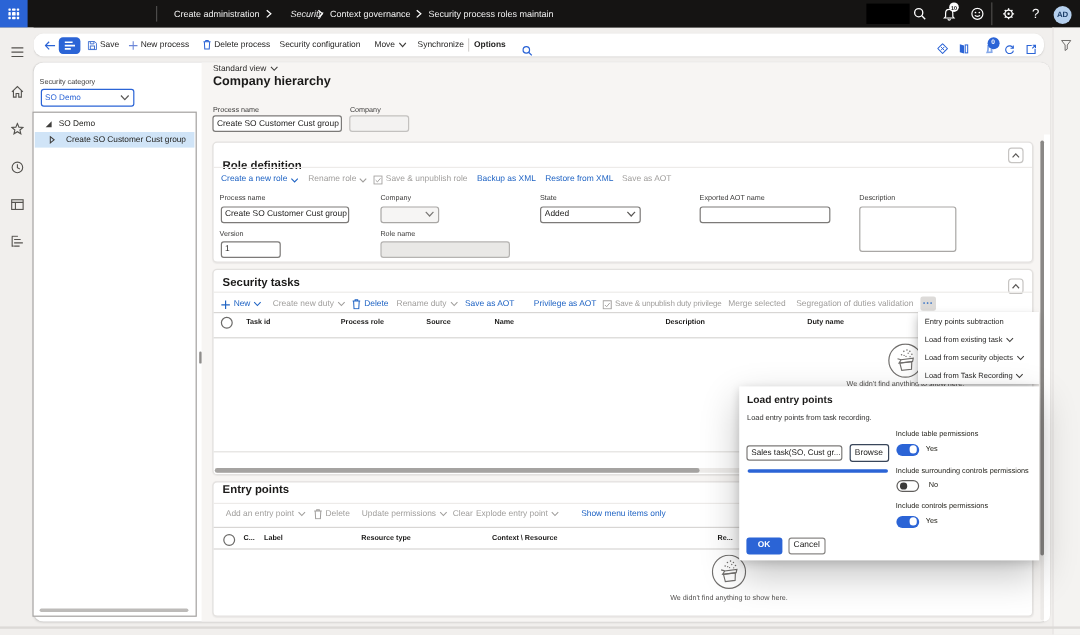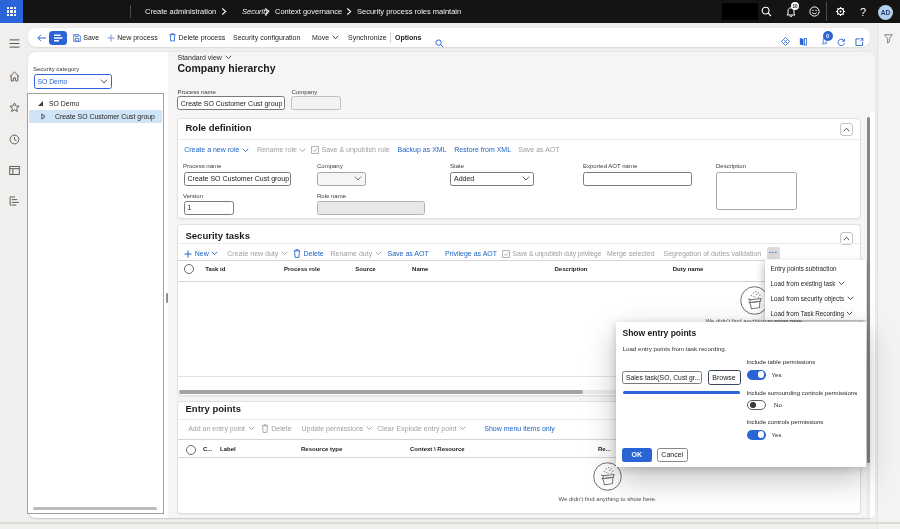--- a/index.html
+++ b/index.html
@@ -307,21 +307,21 @@
   </div>
   <div class="abs txt" style="left:149.5px;top:9.5px;font-size:10.5px;font-weight:bold;color:#1b1a19;">Company hierarchy</div>
   <div class="abs flabel txt" style="left:149.5px;top:36.5px;">Process name</div>
   <div class="abs inp" style="left:148.8px;top:44.2px;width:108.5px;height:14px;">
     <span class="txt">Create SO Customer Cust group</span>
   </div>
   <div class="abs flabel txt" style="left:263.6px;top:36.5px;">Company</div>
   <div class="abs inp dis" style="left:262.9px;top:44.2px;width:50.6px;height:14px;"></div>
 
   <div class="abs sect" style="left:148.5px;top:65.5px;width:684px;height:101.5px;">
-    <div class="abs stitle txt" style="left:8px;top:3px;">Role definition</div>
+    <div class="abs stitle txt" style="left:8px;top:14px;">Role definition</div>
     <div class="abs collbtn" style="right:7px;top:4px;">
       <svg width="7" height="5" viewBox="0 0 7 5">
             <path d="M0.8 4.2 L3.5 1.2 L6.2 4.2" fill="none" stroke="#5a5856" stroke-width="1"></path>
           </svg>
     </div>
     <div class="abs gridline" style="left:0;right:0;top:20.5px;background:#edebe9;"></div>
     <div class="abs tlink b" style="left:6.7px;top:24.5px;">
       <span class="txt">Create a new role</span>
       <svg width="7" height="5" viewBox="0 0 7 5">
             <path d="M0.8 0.8 L3.5 3.6 L6.2 0.8" fill="none" stroke="#2064c4" stroke-width="0.9"></path>
@@ -566,21 +566,21 @@
   </div>
   <div class="mitem" style="top:46.2px;height:14.9px;">
     <span class="txt">Load from Task Recording</span>
     <svg width="7" height="5" viewBox="0 0 7 5">
           <path d="M0.8 0.8 L3.5 3.6 L6.2 0.8" fill="none" stroke="#3e3d3b" stroke-width="0.9"></path>
         </svg>
   </div>
 </div>
 
 <div class="abs dialog" style="left:616px;top:321.5px;width:250px;height:145.5px;z-index:50;">
-  <div class="abs dtitle txt" style="left:6.5px;top:6.5px;">Show entry points</div>
+  <div class="abs dtitle txt" style="left:6.5px;top:6.5px;">Load entry points</div>
   <div class="abs ddesc txt" style="left:6.5px;top:23px;">Load entry points from task recording.</div>
   <div class="abs inp" style="left:6px;top:49.5px;width:80px;height:13px;">
     <span class="txt" style="font-size:6.8px;">Sales task(SO, Cust gr...</span>
   </div>
   <div class="abs btn secondary" style="left:91.5px;top:48.5px;width:33px;height:14.5px;border:1.5px solid #39465a;border-radius:2.5px;">
     <span class="txt">Browse</span>
   </div>
   <div class="abs" style="left:6.5px;top:69px;width:117px;height:3.5px;background:#2b64d6;border-radius:2px;"></div>
 
   <div class="abs dlabel" style="left:130.5px;top:36px;">Include table permissions</div>

